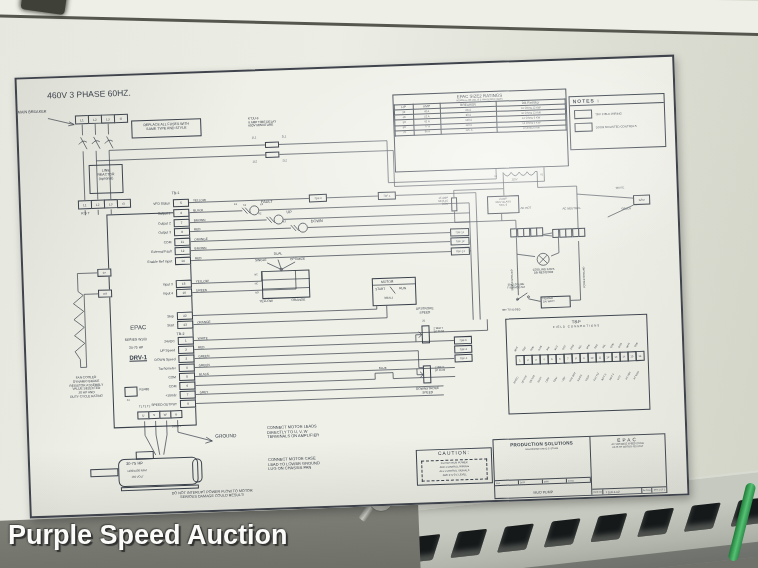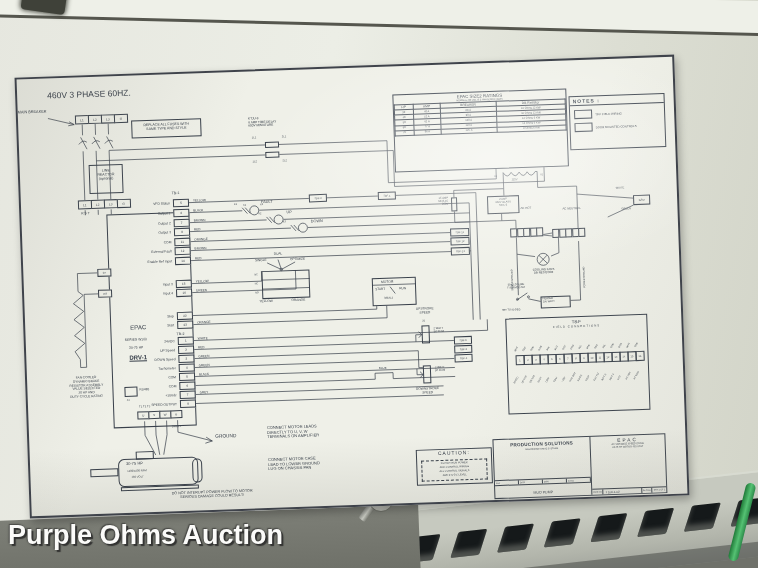--- a/index.html
+++ b/index.html
@@ -598,14 +598,14 @@
       <div class="tbrow-color" style="left: 172px; top: 298.6px;">BLACK</div>
       <div class="tbrow-label" style="left: 87px; width: 62px; top: 309.8px;">COM</div>
       <div class="cell" style="left: 152px; top: 308px; width: 16px; height: 8px; font-size: 3.1px;">6</div>
       <div class="tbrow-label" style="left: 87px; width: 62px; top: 318.8px;">+10Vdc</div>
       <div class="cell" style="left: 152px; top: 317px; width: 16px; height: 8px; font-size: 3.1px;">7</div>
       <div class="tbrow-color" style="left: 172px; top: 316.6px;">GREY</div>
       <div class="tbrow-label" style="left: 87px; width: 62px; top: 327.8px;">SPEED OUTPUT</div>
       <div class="cell" style="left: 152px; top: 326px; width: 16px; height: 8px; font-size: 3.1px;">8</div>
     </div>
 
-  <div id="watermark">Purple Ohms Auction</div>
+  <div id="watermark">Purple Speed Auction</div>
 </div>
 
 </body></html>

